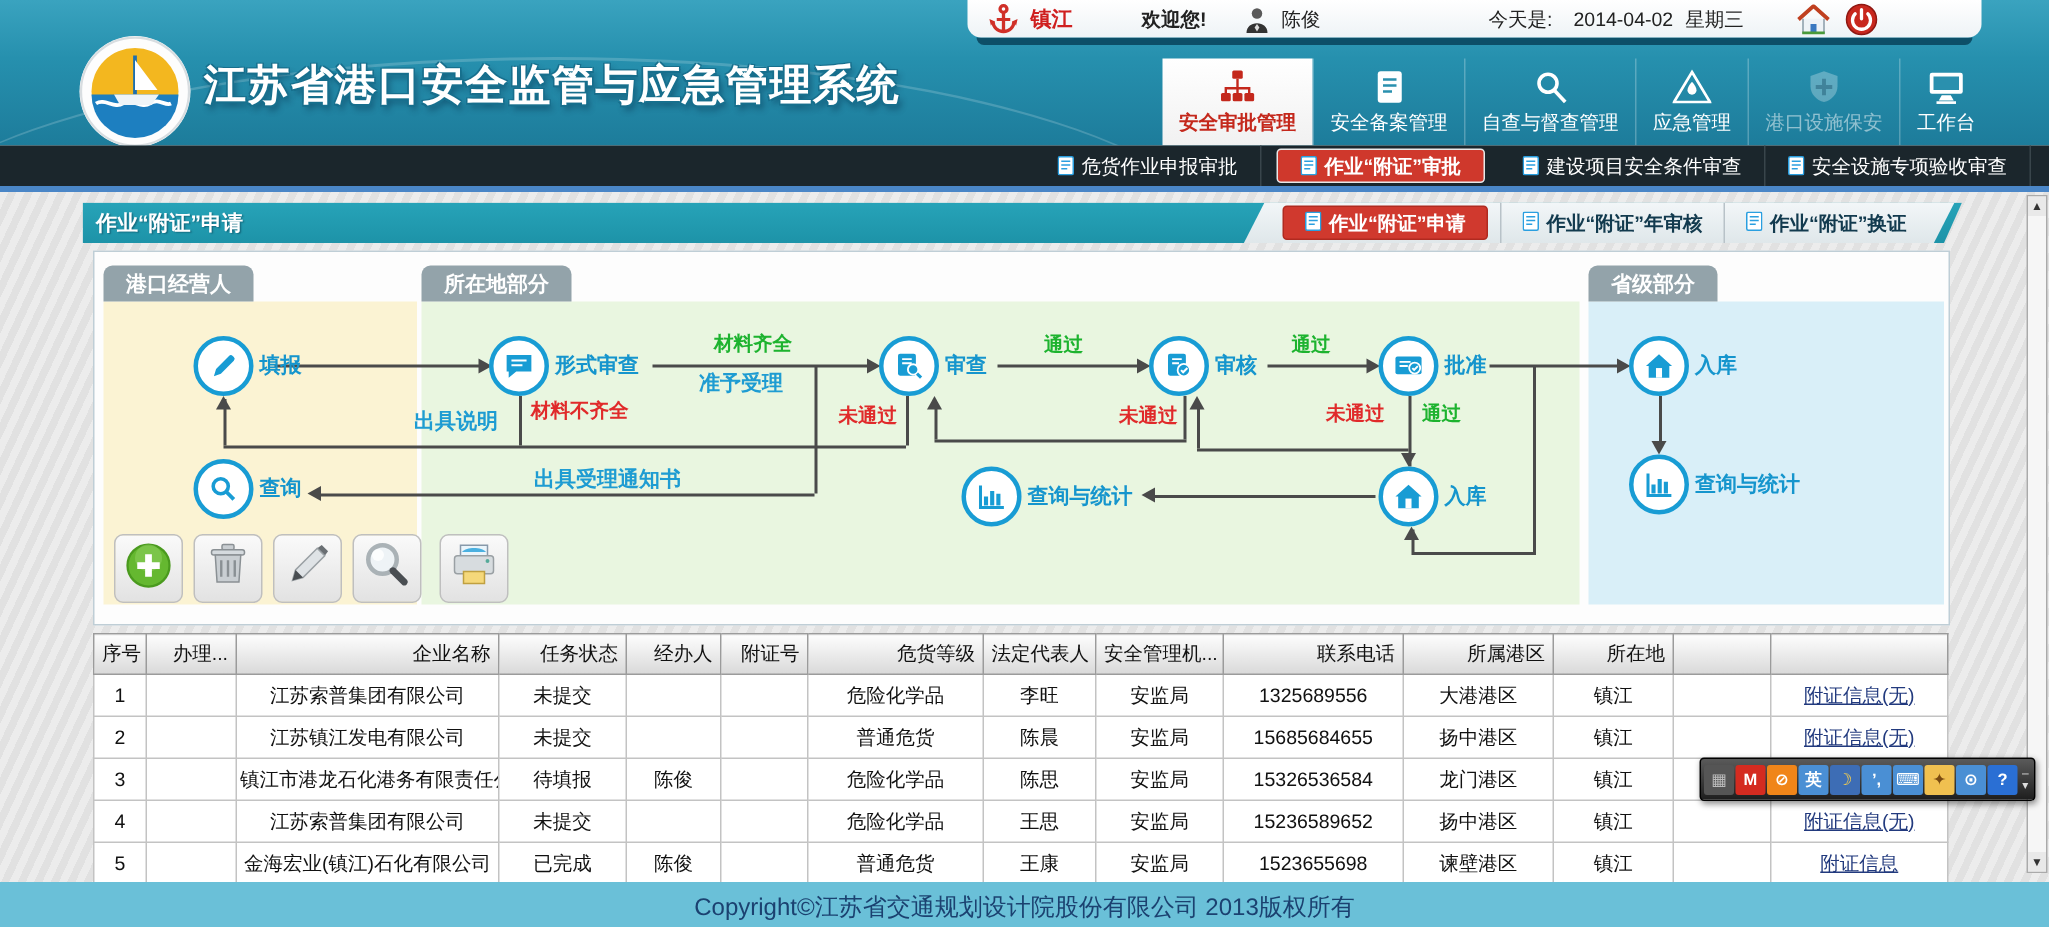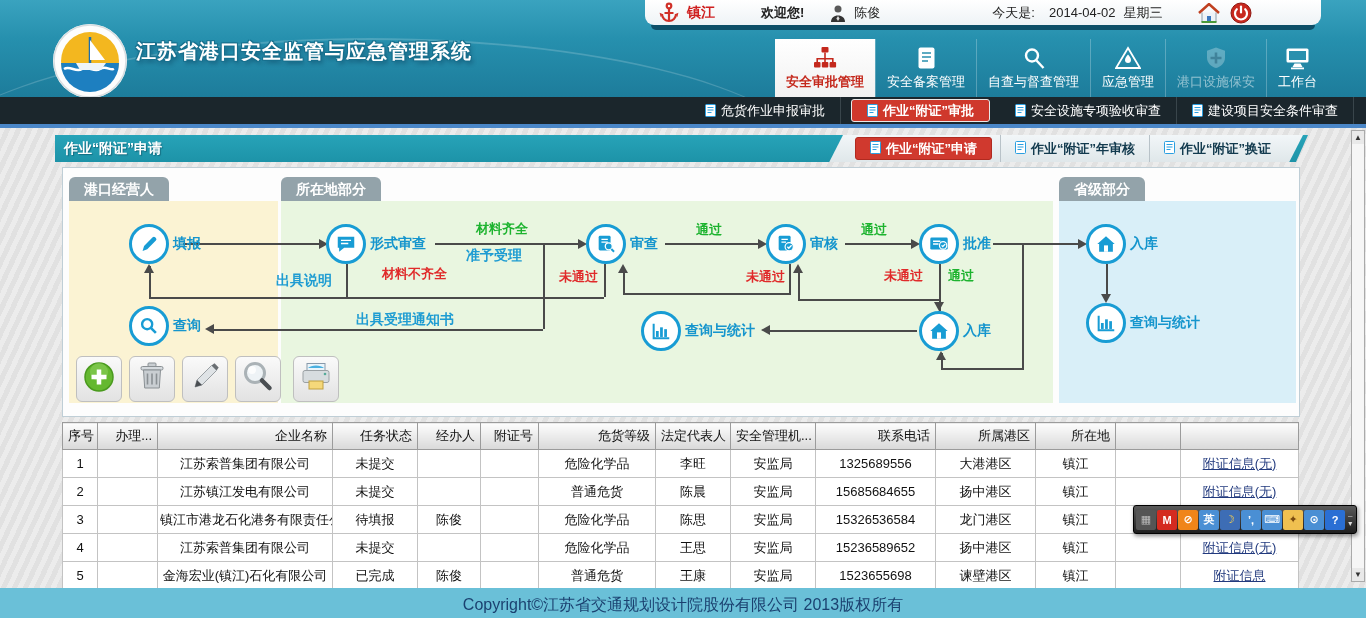--- a/index.html
+++ b/index.html
@@ -4,21 +4,21 @@
 <style>
   html,body{margin:0;padding:0;}
   .screen{position:relative;width:1366px;height:618px;overflow:hidden;
     font-family:"Liberation Sans","DejaVu Sans",sans-serif;background:#e8e8e8;}
   
   .header{position:absolute;left:0;top:0;width:1366px;height:97px;
     background:linear-gradient(180deg,#3aa3bf 0%,#2690ae 40%,#1d7c9b 100%);overflow:hidden;}
   .header .wave{position:absolute;left:-80px;top:38px;width:900px;height:260px;border-radius:50%;
     border-top:2px solid rgba(255,255,255,.18);}
   .logo{position:absolute;left:52px;top:23px;width:76px;height:76px;}
-  .app-title{position:absolute;left:136px;top:38px;font-size:20px;font-weight:bold;color:#fff;
+  .app-title{position:absolute;left:136px;top:38px;font-size:28px;font-weight:bold;color:#fff;
     letter-spacing:1px;text-shadow:1px 1px 0 #176f8d,-1px -1px 0 #176f8d,1px -1px 0 #176f8d,-1px 1px 0 #176f8d,2px 3px 4px rgba(0,30,60,.45);}
   
   .topbar{position:absolute;left:645px;top:0;width:676px;height:25px;background:linear-gradient(#ffffff,#eef3f6);
     border-radius:0 0 9px 9px;display:flex;align-items:center;font-size:13px;color:#222;z-index:5;}
   .topbar-shadow{position:absolute;left:651px;top:25px;width:664px;height:5px;background:#0d4f68;border-radius:0 0 8px 8px;z-index:4;}
   .tb-city{color:#cf1f1f;font-weight:bold;font-size:14px;}
   .tb-bold{font-weight:bold;}
   
   .nav{position:absolute;right:38px;bottom:0;height:58px;display:flex;z-index:3;}
   .nav-item{display:flex;flex-direction:column;align-items:center;justify-content:flex-end;
@@ -259,32 +259,32 @@
       </div>
       <div class="subnav-item">
         <span class="doc">
           <svg width="11" height="13" viewBox="0 0 11 13">
             <rect x="0.5" y="0.5" width="10" height="12" rx="1" fill="#fff" stroke="#2a9fe0"></rect>
             <g stroke="#2a9fe0">
               <path d="M2.5 3.5h6M2.5 6h6M2.5 8.5h4"></path>
             </g>
           </svg>
         </span>
-        <span>安全设施专项验收审查</span>
+        <span>建设项目安全条件审查</span>
       </div>
       <div class="subnav-item">
         <span class="doc">
           <svg width="11" height="13" viewBox="0 0 11 13">
             <rect x="0.5" y="0.5" width="10" height="12" rx="1" fill="#fff" stroke="#2a9fe0"></rect>
             <g stroke="#2a9fe0">
               <path d="M2.5 3.5h6M2.5 6h6M2.5 8.5h4"></path>
             </g>
           </svg>
         </span>
-        <span>建设项目安全条件审查</span>
+        <span>安全设施专项验收审查</span>
       </div>
     </div>
   <div class="blueline"></div>
 
   <div class="main-bg"></div>
 
   <div class="band">
     <div class="page-title">作业“附证”申请</div>
     <div class="tabstrip-bg"></div>
     <div class="tabs" id="tabs">
@@ -442,21 +442,21 @@
         <svg width="22" height="22" viewBox="0 0 24 24">
           <path d="M4 4v16h17" stroke="#189cd4" stroke-width="2.2" fill="none"></path>
           <rect x="6.5" y="12" width="3" height="6.5" fill="#189cd4"></rect>
           <rect x="11" y="8" width="3" height="10.5" fill="#189cd4"></rect>
           <rect x="15.5" y="10" width="3" height="8.5" fill="#189cd4"></rect>
         </svg>
       </div>
       <div class="node-label" style="left: 1067px; top: 146px;">查询与统计</div>
       <span class="flow-lbl green" style="left: 413px; top: 52px;">材料齐全</span>
       <span class="flow-lbl blue" style="left: 403px; top: 79px;">准予受理</span>
-      <span class="flow-lbl red" style="left: 291px; top: 97px; margin-left: 28px;">材料不齐全</span>
+      <span class="flow-lbl red" style="left: 291px; top: 97px;">材料不齐全</span>
       <span class="flow-lbl blue" style="left: 213px; top: 104px;">出具说明</span>
       <span class="flow-lbl red" style="left: 496px; top: 100px;">未通过</span>
       <span class="flow-lbl blue" style="left: 293px; top: 143px; text-align: right;">出具受理通知书</span>
       <span class="flow-lbl green" style="left: 633px; top: 53px;">通过</span>
       <span class="flow-lbl red" style="left: 683px; top: 100px;">未通过</span>
       <span class="flow-lbl green" style="left: 798px; top: 53px;">通过</span>
       <span class="flow-lbl red" style="left: 821px; top: 99px;">未通过</span>
       <span class="flow-lbl green" style="left: 885px; top: 99px;">通过</span>
       <div class="tbtn" style="left: 13px; top: 188px;">
         <span><svg width="38" height="38" viewBox="0 0 38 38">

